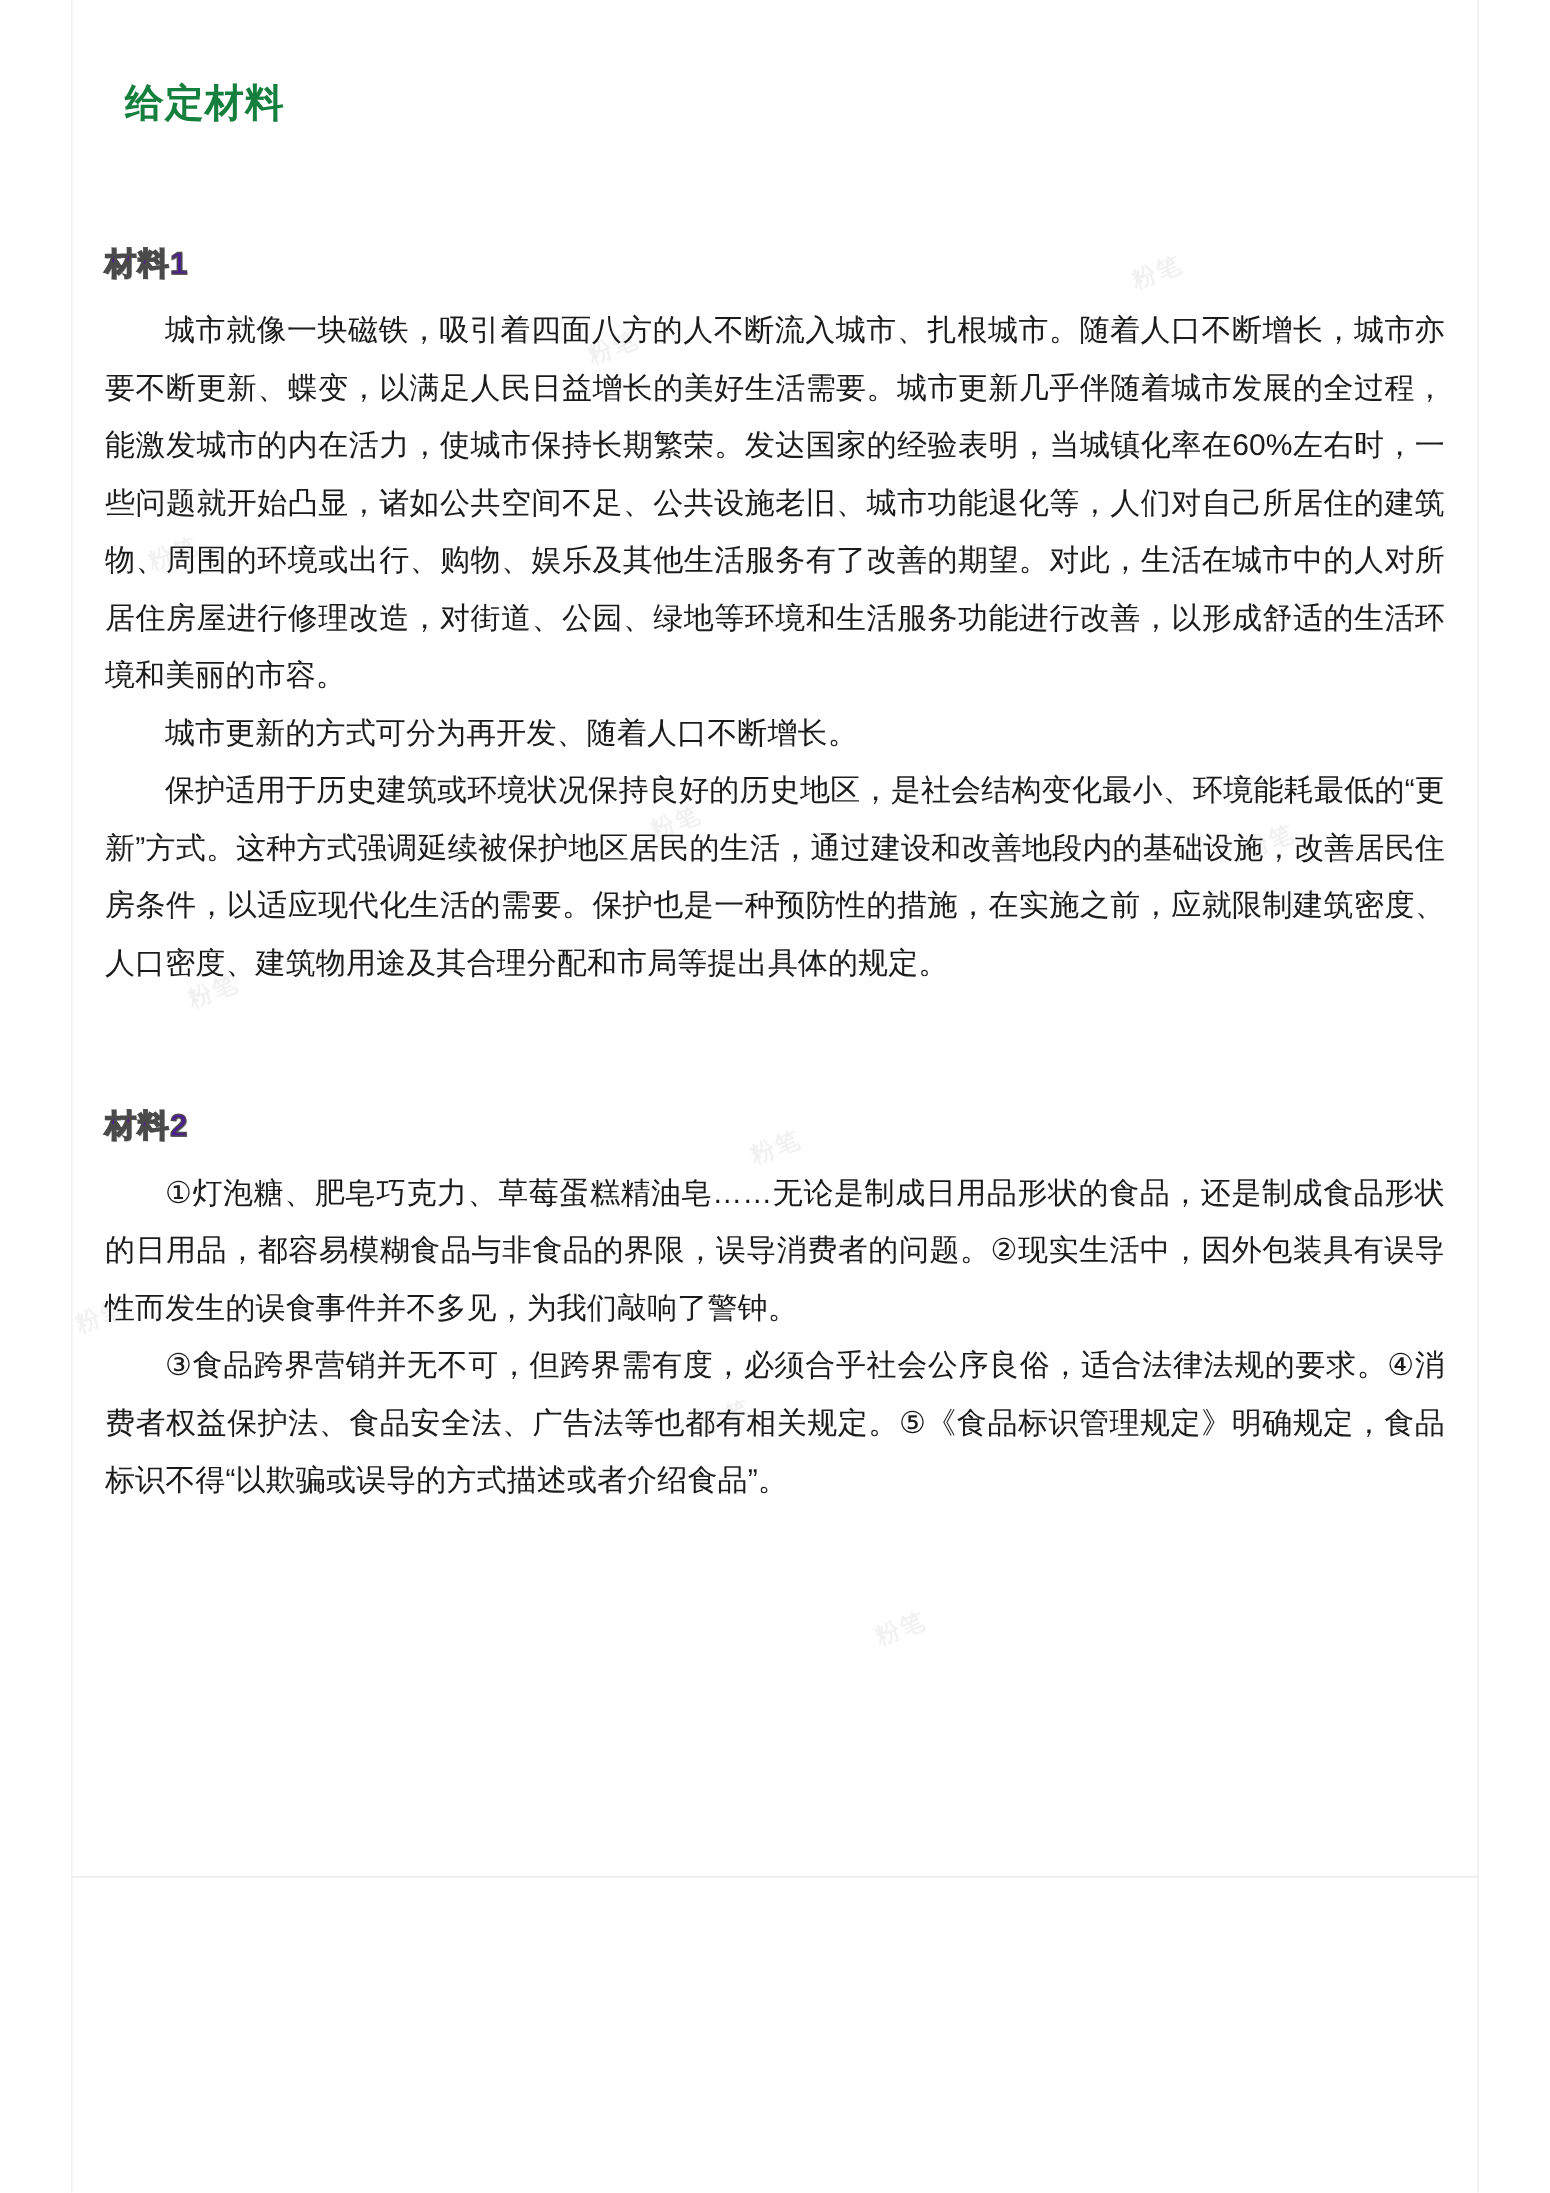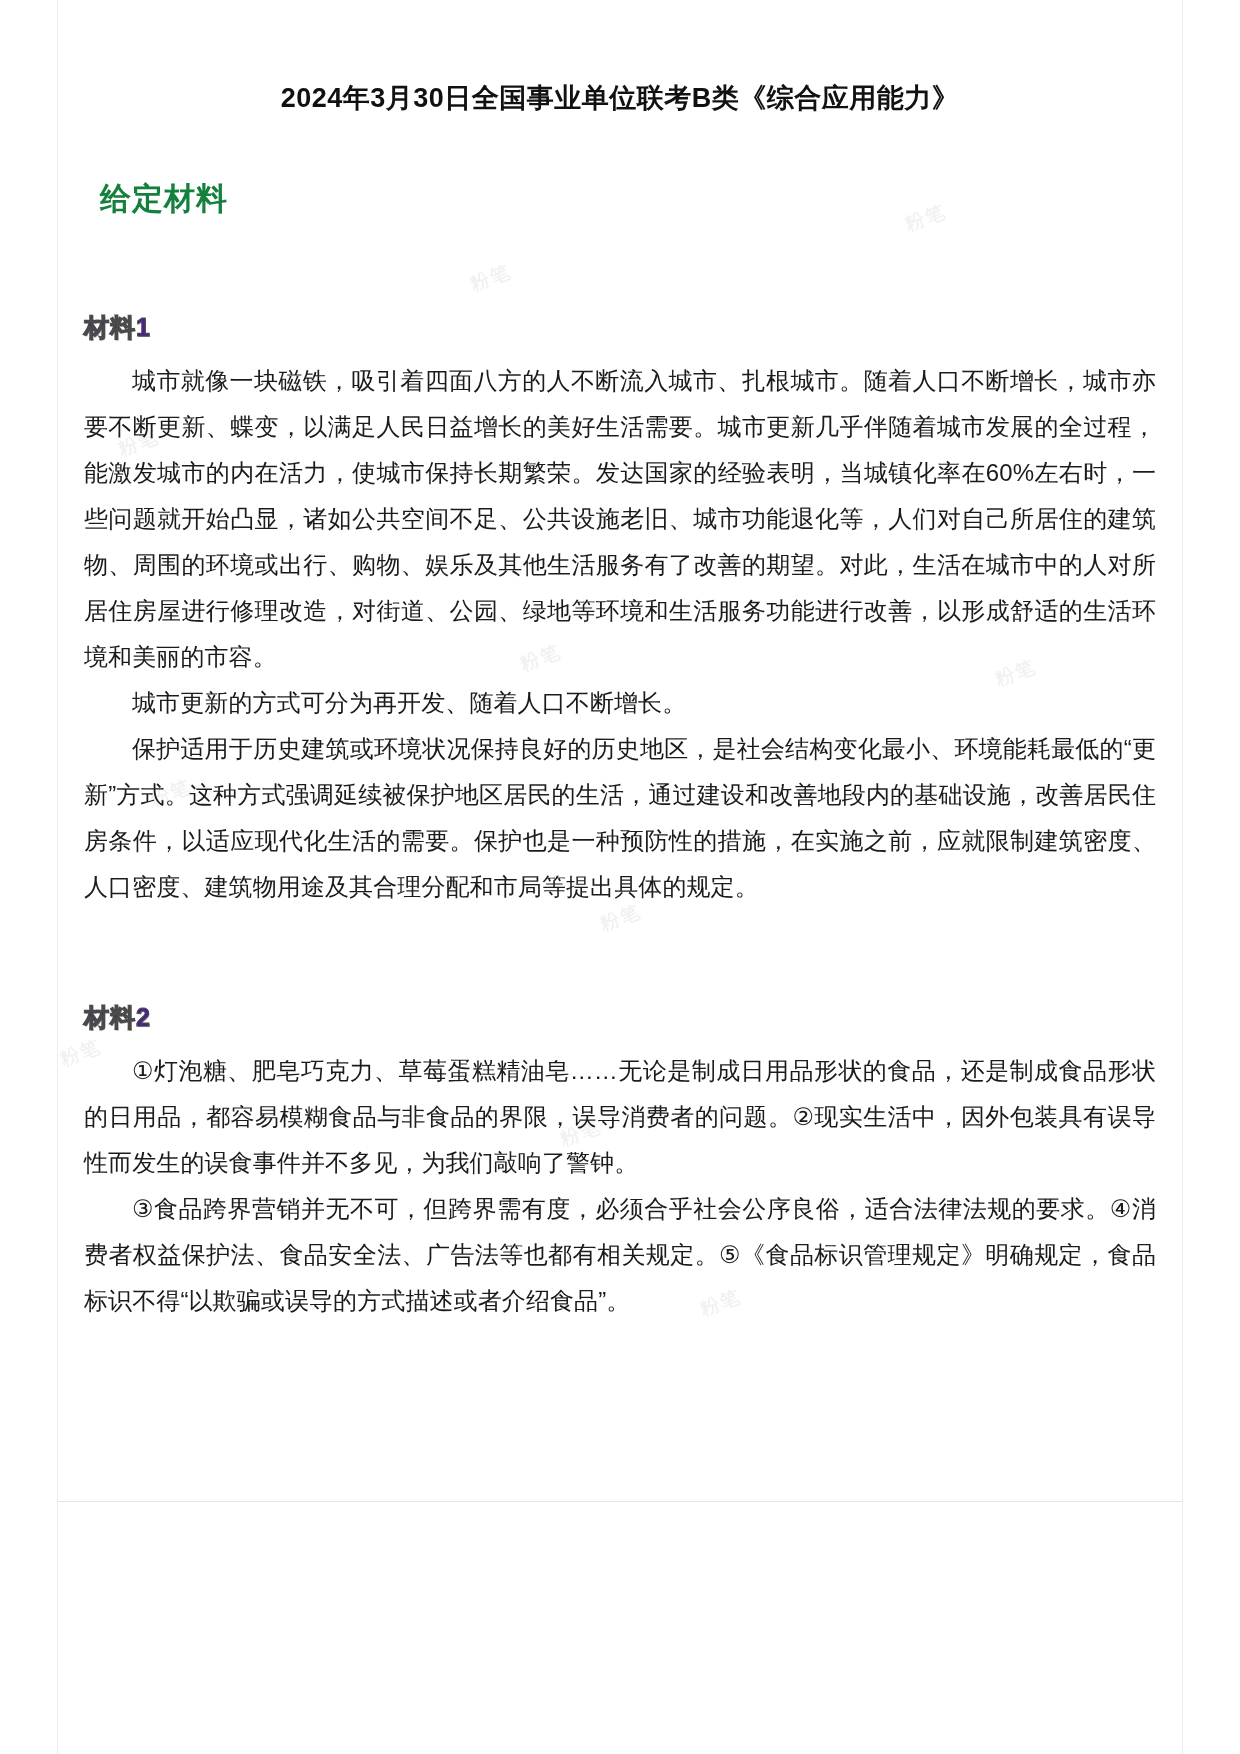--- a/index.html
+++ b/index.html
@@ -135,21 +135,20 @@
     <div class="wm" style="left:995px;  top:660px;">粉笔</div>
     <div class="wm" style="left:150px;  top:780px;">粉笔</div>
     <div class="wm" style="left:600px;  top:905px;">粉笔</div>
     <div class="wm" style="left:60px;   top:1040px;">粉笔</div>
     <div class="wm" style="left:560px;  top:1120px;">粉笔</div>
     <div class="wm" style="left:700px;  top:1290px;">粉笔</div>
   </div>
 
   <div class="content">
 
-    <h1 class="doc-title">2024年3月30日全国事业单位联考B类《综合应用能力》</h1>
 
     <h2 class="section-heading">给定材料</h2>
 
     <div class="spacer-lg"></div>
 
     <div class="material-block">
       <div class="material-label">材料1</div>
       <div class="spacer-sm"></div>
       <p class="para">城市就像一块磁铁，吸引着四面八方的人不断流入城市、扎根城市。随着人口不断增长，城市亦要不断更新、蝶变，以满足人民日益增长的美好生活需要。城市更新几乎伴随着城市发展的全过程，能激发城市的内在活力，使城市保持长期繁荣。发达国家的经验表明，当城镇化率在60%左右时，一些问题就开始凸显，诸如公共空间不足、公共设施老旧、城市功能退化等，人们对自己所居住的建筑物、周围的环境或出行、购物、娱乐及其他生活服务有了改善的期望。对此，生活在城市中的人对所居住房屋进行修理改造，对街道、公园、绿地等环境和生活服务功能进行改善，以形成舒适的生活环境和美丽的市容。</p>
       <p class="para">城市更新的方式可分为再开发、随着人口不断增长。</p>

